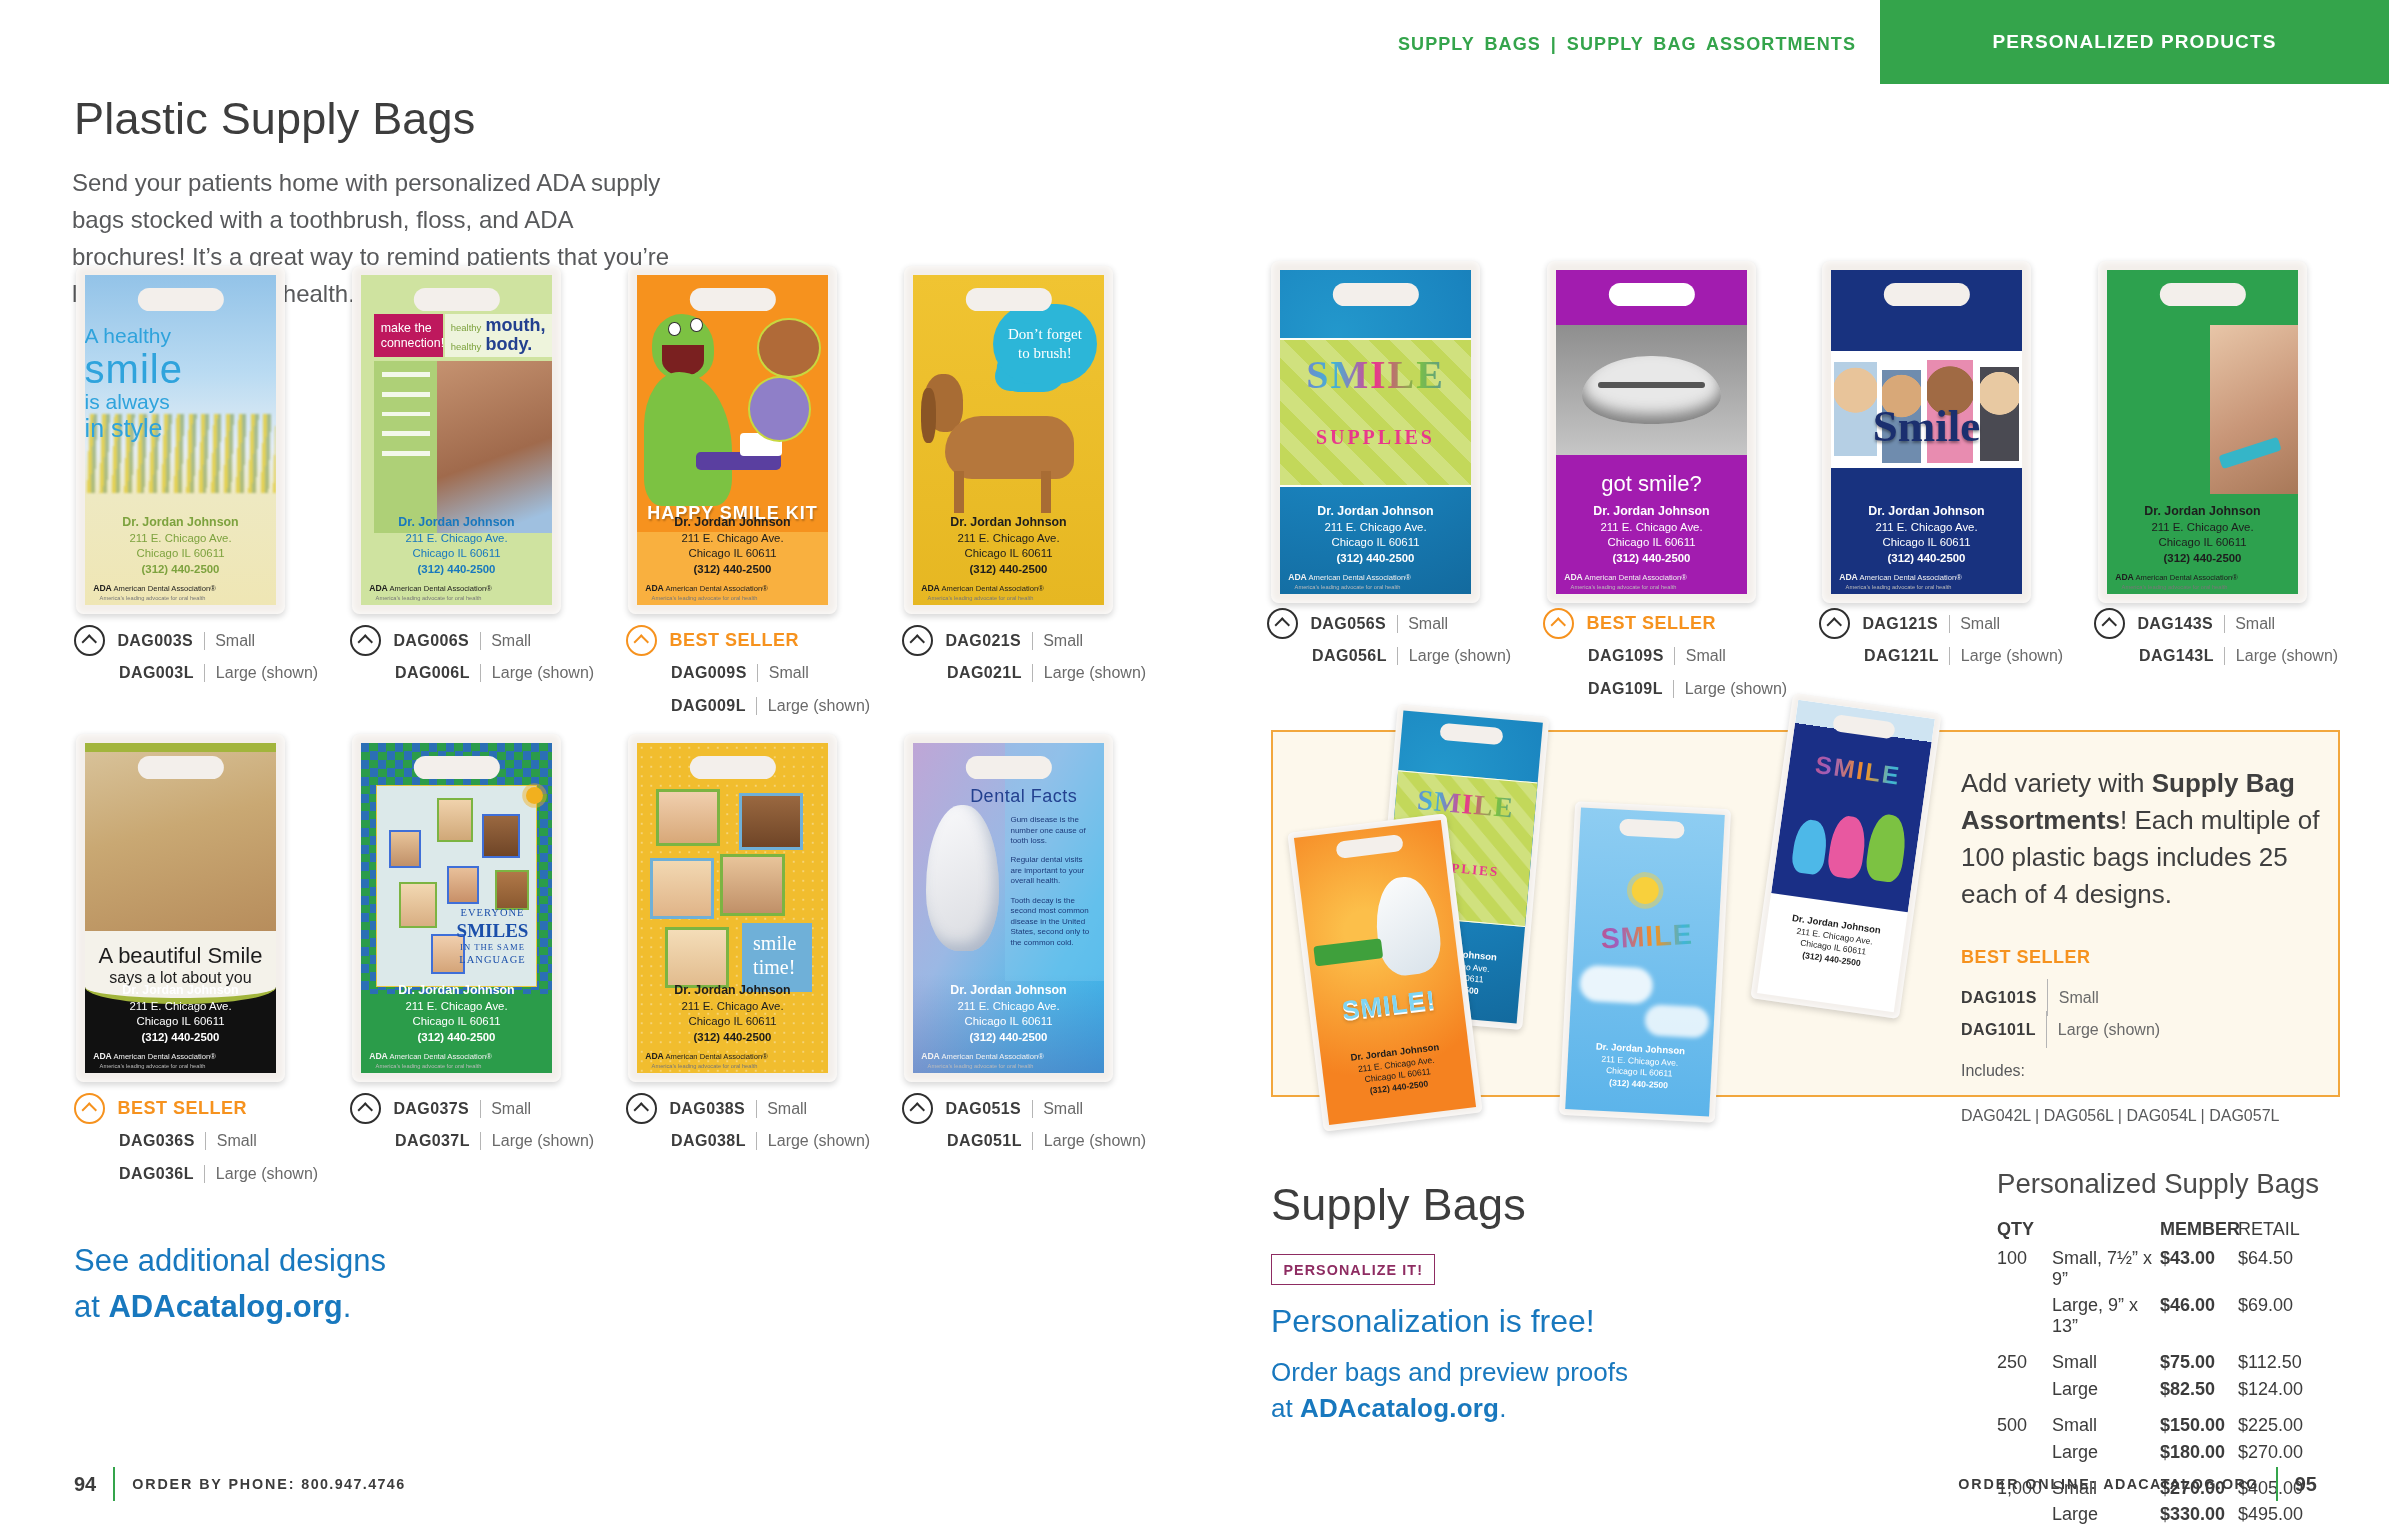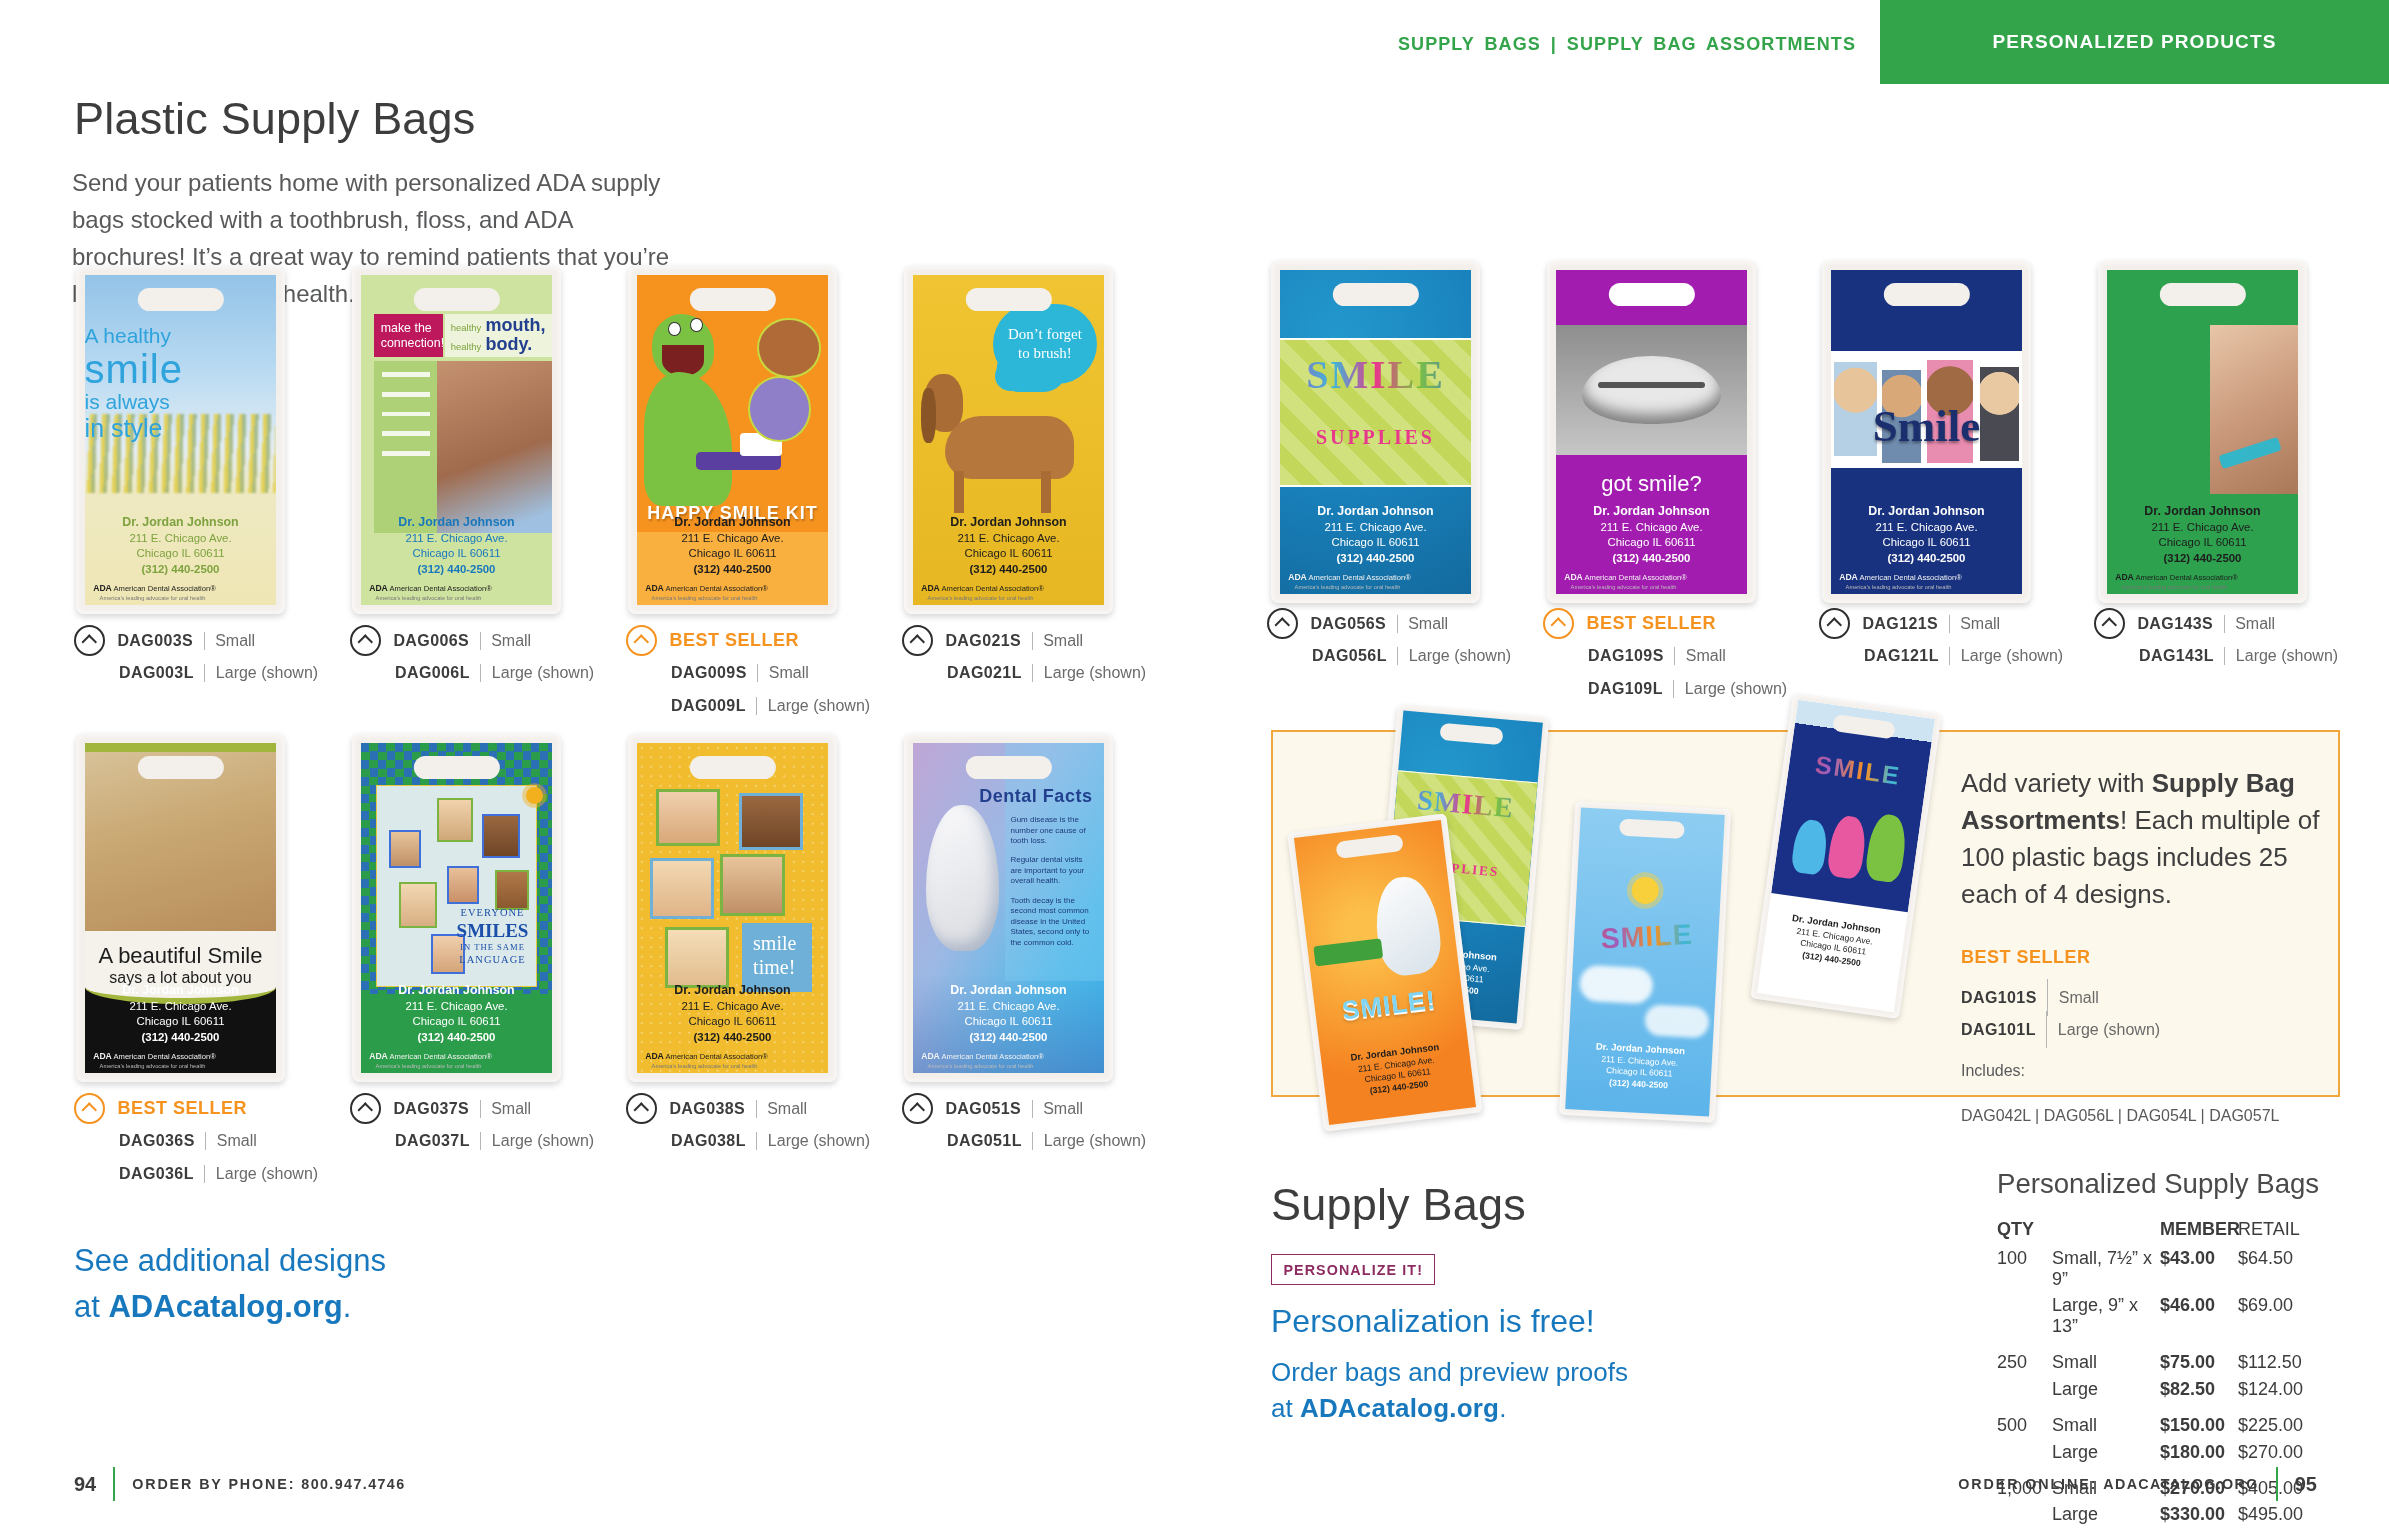--- a/index.html
+++ b/index.html
@@ -357,21 +357,21 @@
           </div>
     </div>
       </div>
   </div>
 
   <div class="bag" style="left:904px;top:734px;width:209px;height:348px">
     <div class="plastic">
         <div class="art" style="background:linear-gradient(120deg,#bfa6d6,#9bb8e4 40%,#52b9e8 72%,#35aee8)">
       <div style="position:absolute;right:0;top:0;width:52%;height:72%;background:rgba(130,205,242,.38)"></div>
       <div class="handle"></div>
-      <div style="position:absolute;left:30%;top:13%;right:12px;text-align:right;color:#23408f;font-weight:bold;font-size:18px;letter-spacing:0.5px">Dental Facts</div>
+      <div style="position:absolute;left:30%;top:13%;right:0;text-align:left;color:#23408f;font-weight:normal;font-size:18px;letter-spacing:0.5px">Dental Facts</div>
       <div style="position:absolute;left:7%;top:19%;width:38%;height:44%;background:linear-gradient(150deg,#fafafc,#d8dadf);border-radius:48% 48% 40% 44%/58% 58% 40% 40%;box-shadow:inset -5.7px -7.6px 13.3px rgba(120,140,170,.45)"></div>
       <div style="position:absolute;right:5%;top:22%;width:44%;color:#1d3a7a;font-size:8px;line-height:10.5px">
         <div style="margin-bottom:8.6px">Gum disease is the number one cause of tooth loss.</div>
         <div style="margin-bottom:8.6px">Regular dental visits are important to your overall health.</div>
         <div>Tooth decay is the second most common disease in the United States, second only to the common cold.</div>
       </div>
       <div style="position:absolute;left:0;right:0;bottom:0;height:30%;background:linear-gradient(rgba(90,80,160,.0),rgba(90,80,160,.35))"></div>
       <div class="addr addr-w">
             <div class="nm">Dr. Jordan Johnson</div>
             <div class="ln">211 E. Chicago Ave.</div>

